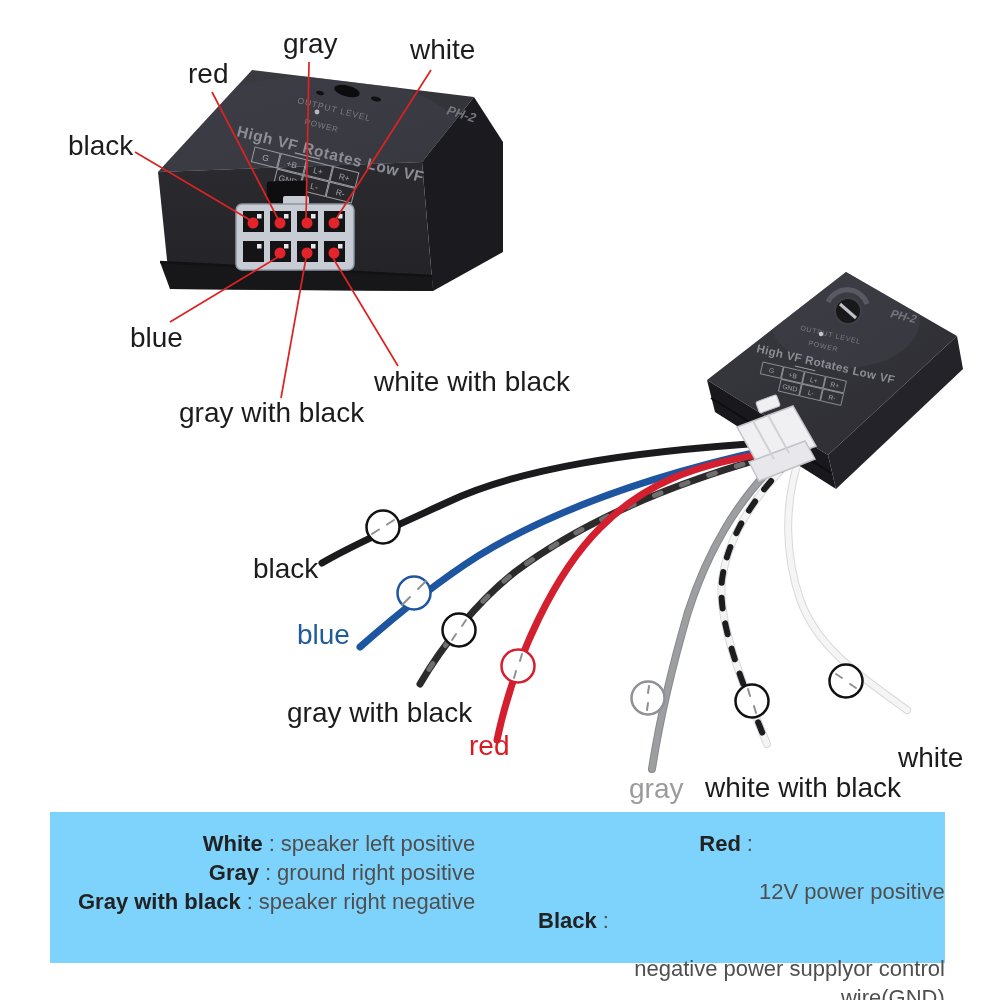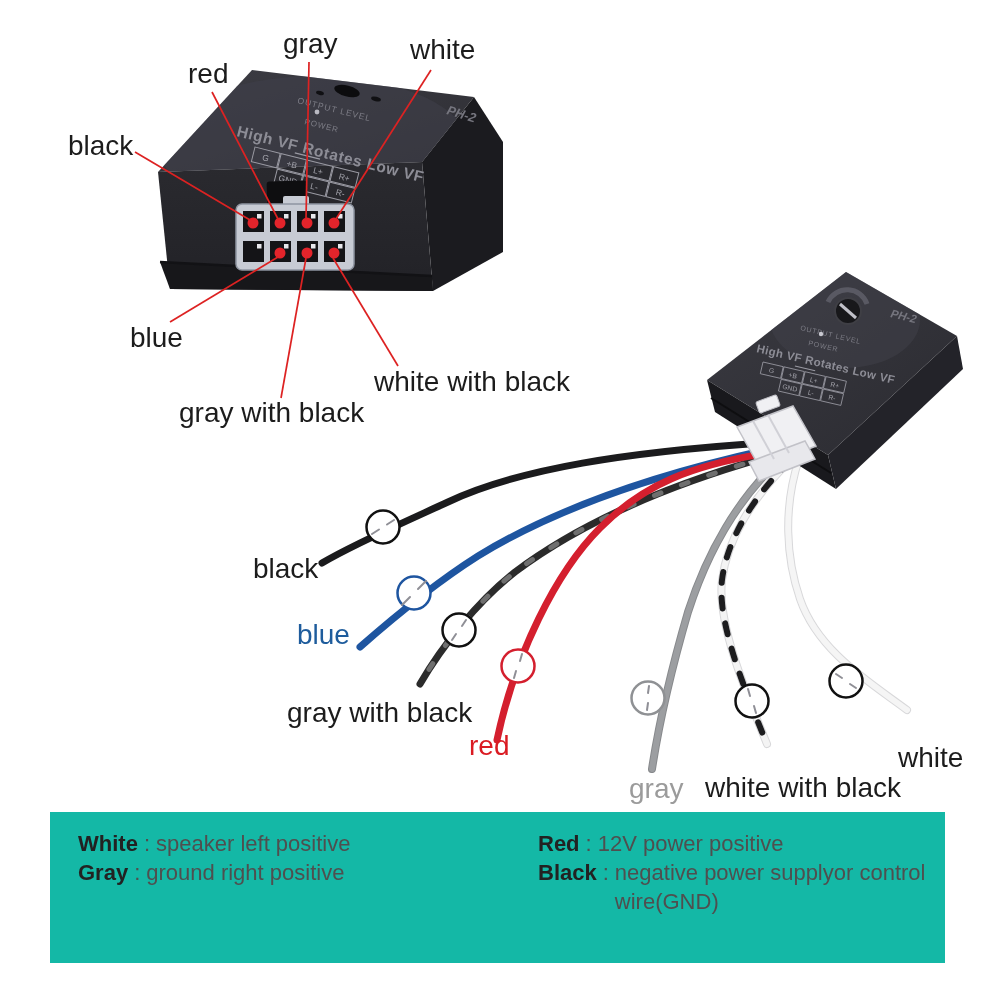--- a/index.html
+++ b/index.html
@@ -4,28 +4,28 @@
 <style>
   html,body{margin:0;padding:0;background:#ffffff;}
   .canvas{position:relative;width:1000px;height:1000px;background:#ffffff;overflow:hidden;
           font-family:"Liberation Sans",sans-serif;}
   svg{position:absolute;left:0;top:0;}
   svg text{font-family:"Liberation Sans",sans-serif;}
   .lbl{position:absolute;font-size:28px;color:#1c1c1c;white-space:nowrap;line-height:1;}
   .lbl-blue{color:#1e5c9c;}
   .lbl-red{color:#da1b22;}
   .lbl-gray{color:#9b9b9b;}
-  .legend{position:absolute;left:50px;top:812px;width:895px;height:151px;background:#14b8a6;}
+  .legend{position:absolute;left:50px;top:812px;width:895px;height:151px;background:#7dd3fc;text-align:right;}
   .legend-col{position:absolute;top:17px;}
   .legend-left{left:28px;}
   .legend-right{left:488px;}
   .legend-item{font-size:22px;line-height:29px;color:#4f4f4f;}
   .legend-item .term{font-weight:700;color:#222222;}
   .legend-item .sep{margin:0 6px;color:#4f4f4f;}
-  .legend-right .desc{display:inline-block;max-width:330px;vertical-align:top;}
+  .legend-right .desc{display:inline-block;max-width:330px;vertical-align:top;margin-top:48px;}
 </style>
 </head>
 <body>
 
 <div class="canvas">
 
 <svg width="1000" height="1000" viewBox="0 0 1000 1000">
   <defs>
     <linearGradient id="g1top" x1="0" y1="0" x2="1" y2="1">
       <stop offset="0" stop-color="#3c3c43"></stop>
@@ -231,20 +231,23 @@
 <div class="lbl" style="left:898px;top:744px;">white</div>
 
 <div class="legend">
   <div class="legend-col legend-left">
     <div class="legend-item">
       <span class="term">White</span><span class="sep">:</span><span class="desc">speaker left positive</span>
     </div>
     <div class="legend-item">
       <span class="term">Gray</span><span class="sep">:</span><span class="desc">ground right positive</span>
     </div>
+    <div class="legend-item">
+      <span class="term">Gray with black</span><span class="sep">:</span><span class="desc">speaker right negative</span>
+    </div>
   </div>
   <div class="legend-col legend-right">
     <div class="legend-item">
       <span class="term">Red</span><span class="sep">:</span><span class="desc">12V power positive</span>
     </div>
     <div class="legend-item">
       <span class="term">Black</span><span class="sep">:</span><span class="desc">negative power supplyor control wire(GND)</span>
     </div>
   </div>
 </div>

